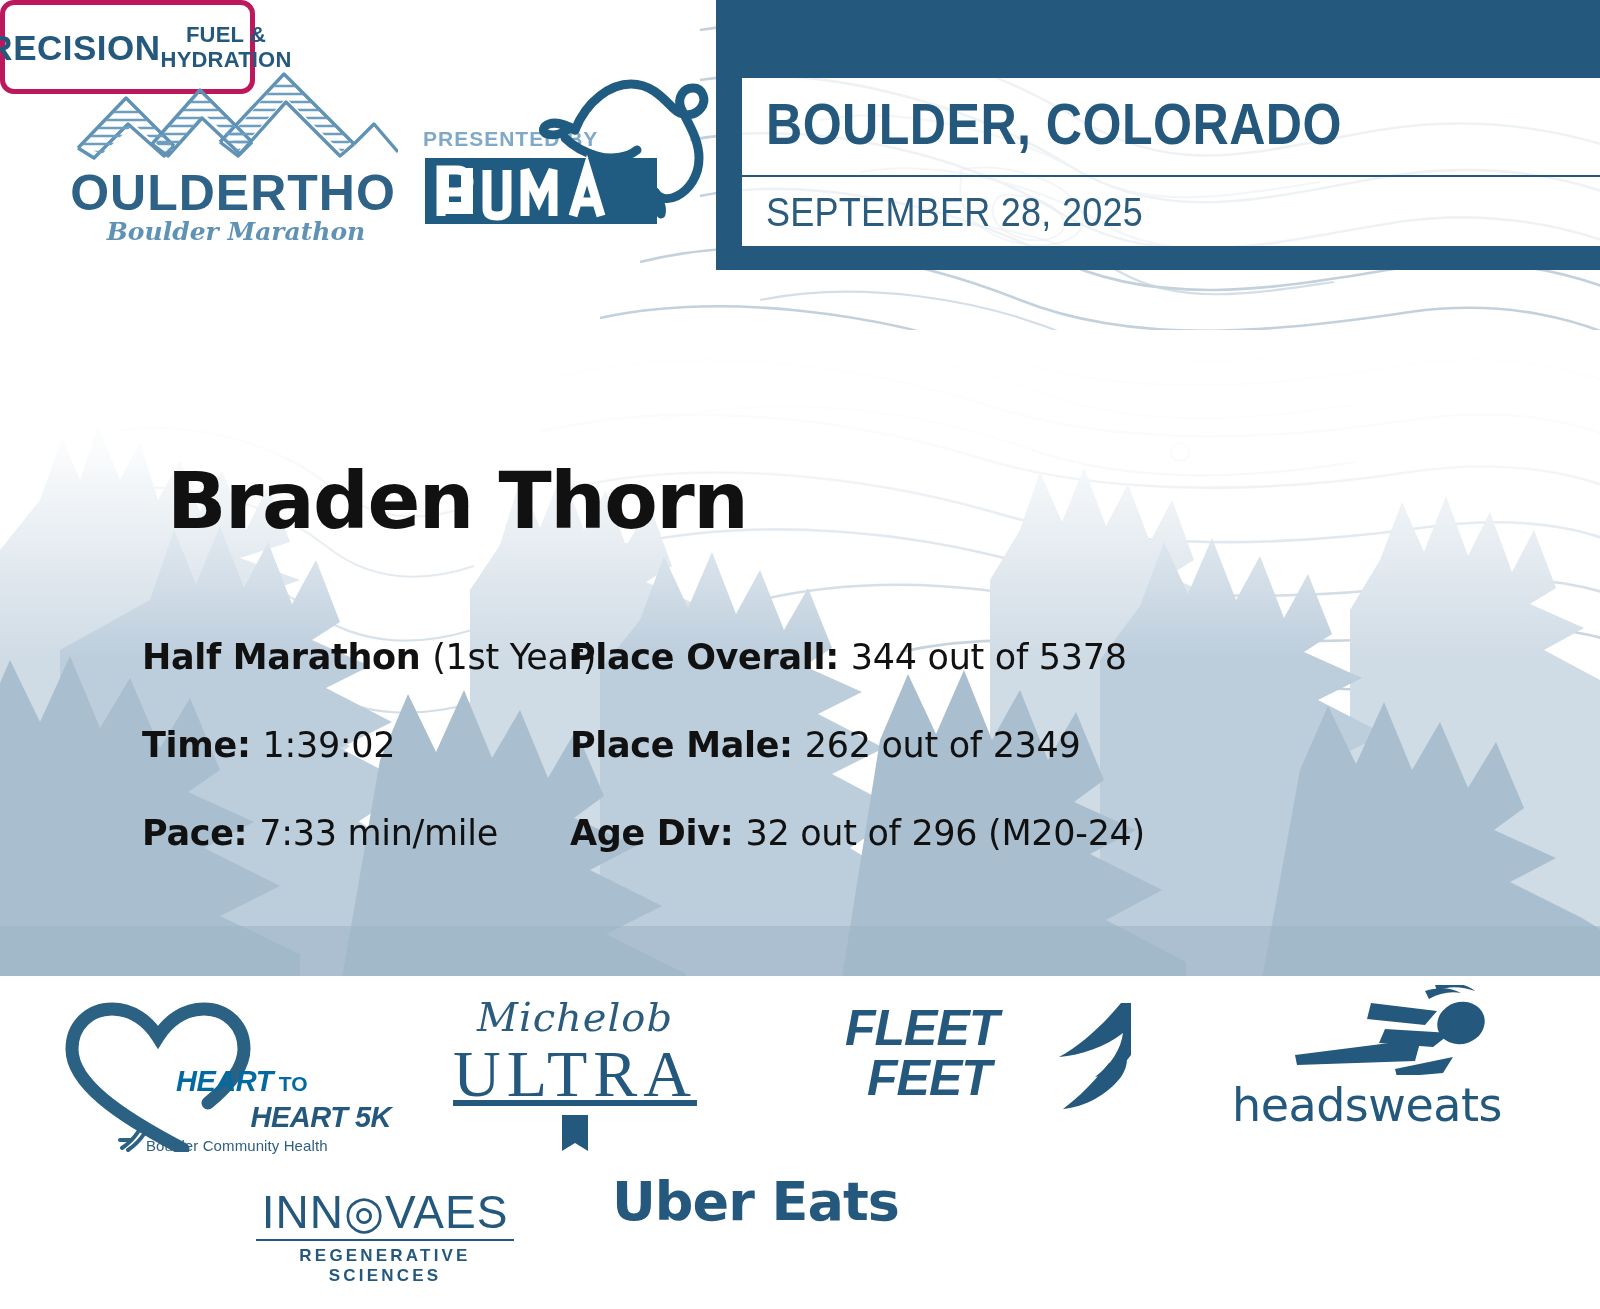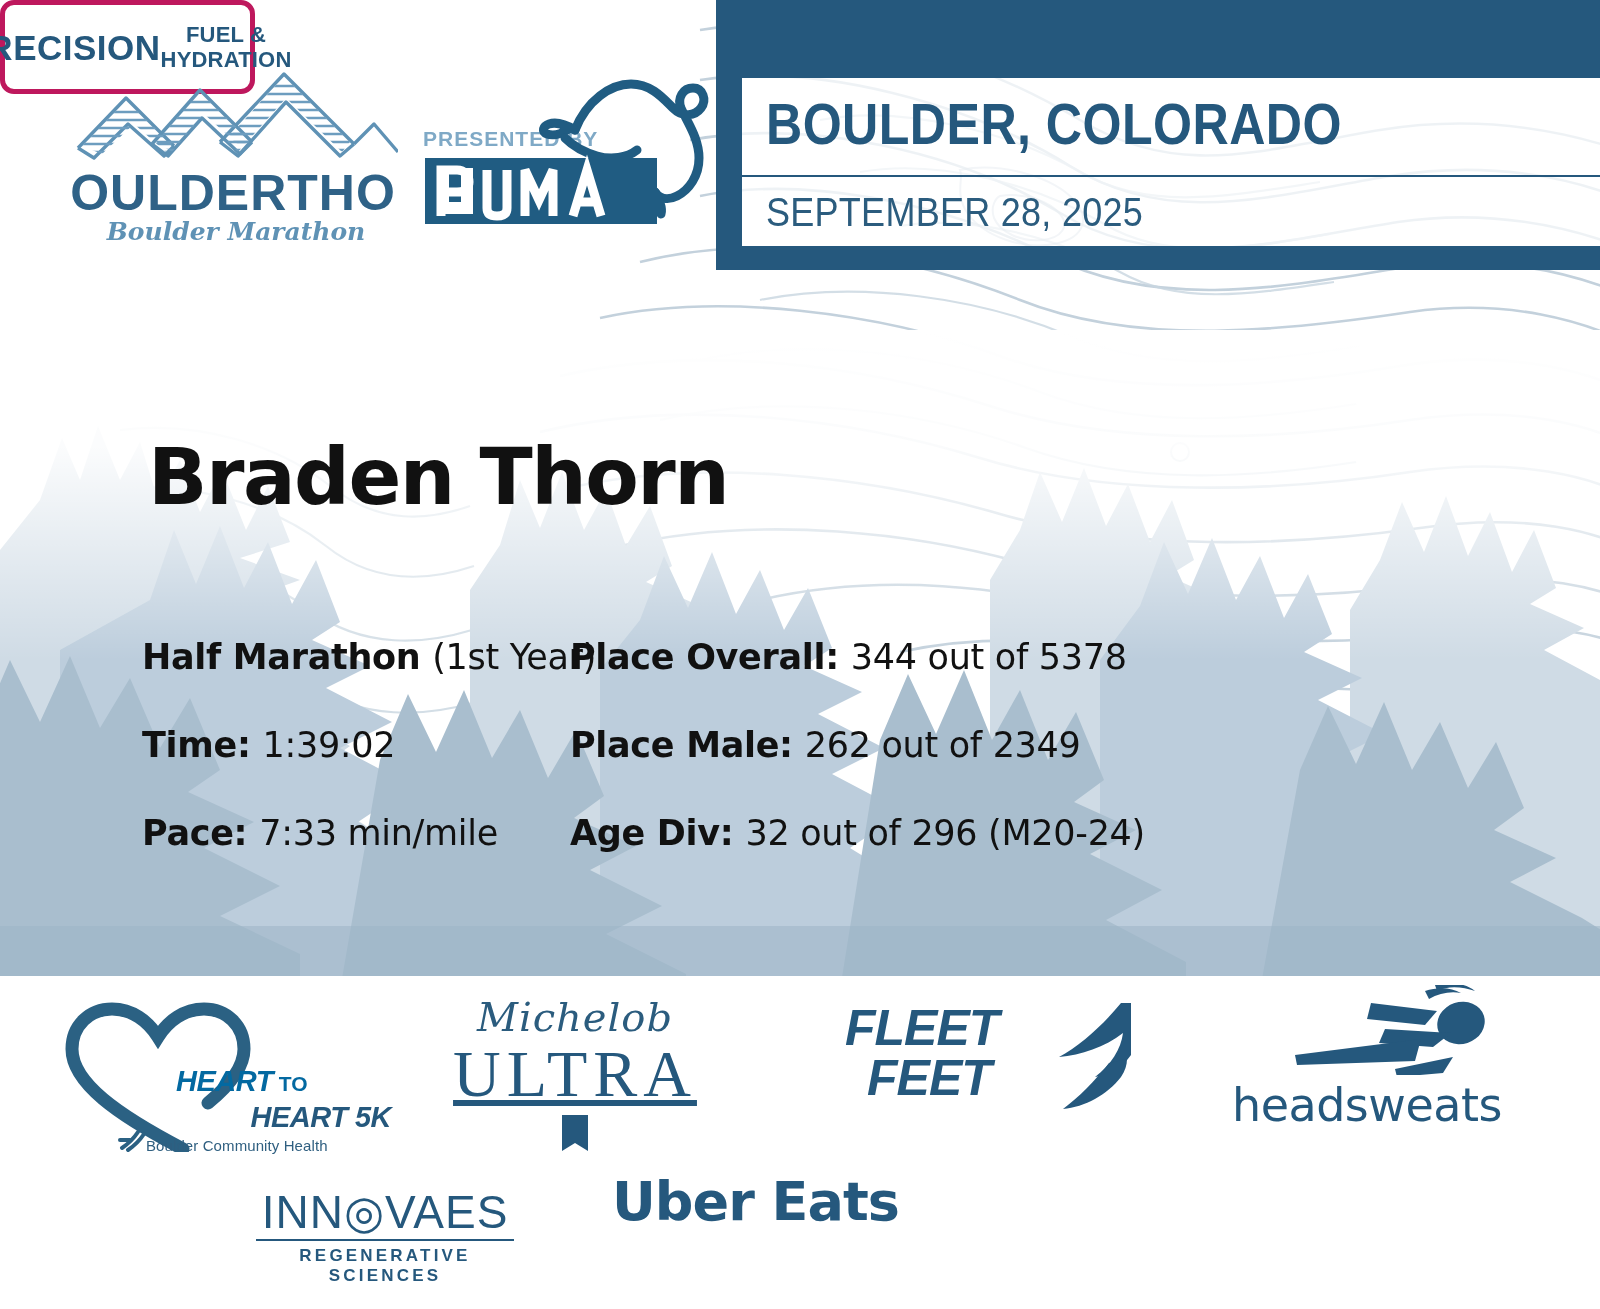--- a/index.html
+++ b/index.html
@@ -51,21 +51,21 @@
   .banner-date{
     position:absolute;left:50px;top:184px;width:700px;height:56px;
     font-family:"Liberation Sans Narrow","Liberation Sans",sans-serif;
     font-weight:400;font-size:40px;letter-spacing:.3px;
     color:#2b5c7e;line-height:56px;
     transform:scaleX(.9);transform-origin:left center;
     white-space:nowrap;
   }
 
   
-  #runner-block{position:absolute;left:0;top:430px;width:1450px;z-index:12;}
+  #runner-block{position:absolute;left:0;top:454px;width:1450px;z-index:12;padding-left:19px;}
   #runner-name{
     margin-left:148px;
     font-family:"DejaVu Sans","Liberation Sans",sans-serif;
     font-weight:700;font-size:78px;letter-spacing:-1.5px;
     color:#111111;line-height:94px;white-space:nowrap;
   }
   .stats{
     position:absolute;left:0;top:613px;width:1600px;z-index:12;
   }
   .stat-row{display:flex;align-items:baseline;}

